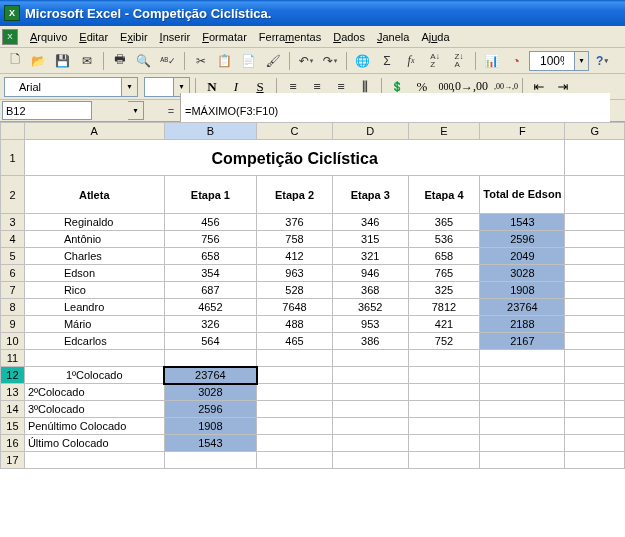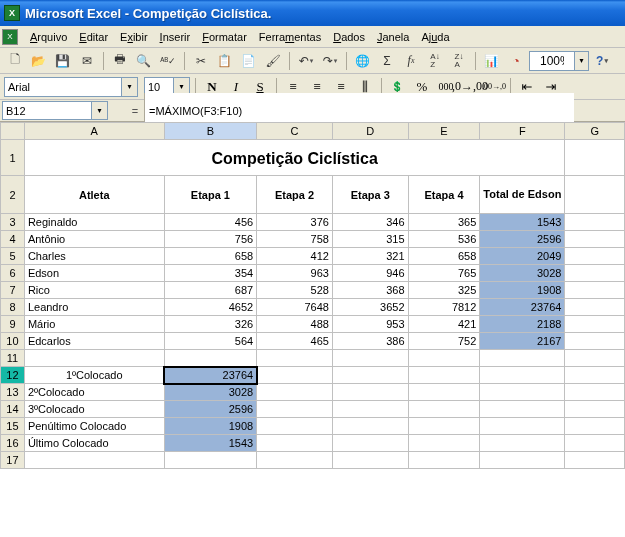--- a/index.html
+++ b/index.html
@@ -24,26 +24,26 @@
 .tool-input { height: 20px; border: 1px solid #7f9db9; background:#fff; font-size: 12px; padding: 1px 10px; }
 .zoom-box { display:flex; align-items:center; }
 .zoom-box .arrow { width:14px; height:20px; border:1px solid #7f9db9; border-left:none; background:#ece9d8; display:flex; align-items:center; justify-content:center; font-size:8px; }
 
 
 .fmt-btn { width: 22px; height: 22px; border: 1px solid transparent; display: inline-flex; align-items: center; justify-content: center; font-family: "Times New Roman", serif; font-size: 13px; cursor: default; }
 .fmt-btn.bold { font-weight: bold; }
 .fmt-btn.italic { font-style: italic; }
 .fmt-btn.underline { text-decoration: underline; }
 .combo { display: flex; align-items: center; }
-.combo input { border: 1px solid #7f9db9; height: 20px; font-size: 11px; padding: 1px 3px; }
+.combo input { border: 1px solid #7f9db9; height: 20px; font-size: 11px; padding: 1px 14px; }
 .combo .arrow { width: 16px; height: 20px; border: 1px solid #7f9db9; border-left: none; background: #ece9d8; display: flex; align-items: center; justify-content: center; font-size: 8px; }
 
 
 .formulabar { background: #ece9d8; height: 22px; display: flex; align-items: center; border-bottom: 1px solid #aca899; }
-.formulabar .name-box { display:flex; }
+.formulabar .name-box { display:flex;gap:36px; }
 .formulabar .name-box input { width: 90px; height: 19px; border: 1px solid #7f9db9; font-size: 11px; padding:1px 3px; background:#fff; }
 .formulabar .name-box .arrow { width: 16px; height: 19px; border: 1px solid #7f9db9; border-left:none; background:#ece9d8; display:flex; align-items:center; justify-content:center; font-size:8px; }
 .formulabar .fx-area { display:flex; align-items:center; margin-left: 18px; }
 .formulabar .fx-eq { width: 18px; text-align:center; color:#555; }
 .formulabar .formula-input { border:none; border-left:1px solid #aca899; background:#fff; height:36px; font-size:11px; padding:1px 4px; width: 430px; }
 
 
 .grid-wrap { position: relative; }
 .grid { border-collapse: collapse; table-layout: fixed; }
 .grid th, .grid td { border: 1px solid #c0c0c0; font-size: 11px; height: 17px; padding: 0; }
@@ -66,22 +66,22 @@
 
 .cell { padding: 1px 3px; white-space: nowrap; overflow: hidden; }
 .thick-box { border: 2px solid #000; }
 .thick-t { border-top: 2px solid #000; }
 .thick-b { border-bottom: 2px solid #000; }
 .thick-l { border-left: 2px solid #000; }
 .thick-r { border-right: 2px solid #000; }
 .thin-i { border: 1px solid #000; }
 .title-row td .cell { font-family: Arial; font-size: 16px; font-weight: bold; text-align: center; height: 28px; line-height: 28px; }
 .hdr-row td .cell { font-family: Arial; font-weight: bold; text-align: center; height: 30px; display:flex; align-items:center; justify-content:center; }
-.data-row td .cell { font-family: Arial; text-align: right; }
-.data-row td.name-col .cell { text-align: left; }
+.data-row td .cell { font-family: Arial; text-align: center; }
+.data-row td.name-col .cell { text-align: left; margin-left: 36px; }
 .total-col { background: #99b4d8 !important; }
 .rank-val { background: #99b4d8 !important; }
 .selected-cell { outline: 2px solid #000; outline-offset: -1px; }
 .row-h1 td, .row-h1 th { height: 36px; }
 .row-h2 td, .row-h2 th { height: 38px; }
 </style>
 </head>
 <body>
 
 <div class="titlebar">
@@ -151,21 +151,21 @@
   <span class="tool-sep"></span>
   <span class="fmt-btn">≡</span>
   <span class="fmt-btn">≡</span>
   <span class="fmt-btn">≡</span>
   <span class="fmt-btn">⫼</span>
   <span class="tool-sep"></span>
   <span class="fmt-btn" style="font-size:10px;">💲</span>
   <span class="fmt-btn">%</span>
   <span class="fmt-btn" style="font-size:10px;">000</span>
   <span class="fmt-btn" style="font-size:12px;">,0→,00</span>
-  <span class="fmt-btn" style="font-size:8px;">,00→,0</span>
+  <span class="fmt-btn" style="font-size:8px;margin-left:12px;">,00→,0</span>
   <span class="tool-sep"></span>
   <span class="fmt-btn">⇤</span>
   <span class="fmt-btn">⇥</span>
 </div>
 
 <div class="formulabar">
   <div class="name-box" style="margin-left:2px;">
     <input value="B12" style="">
     <span class="arrow">▾</span>
   </div>

